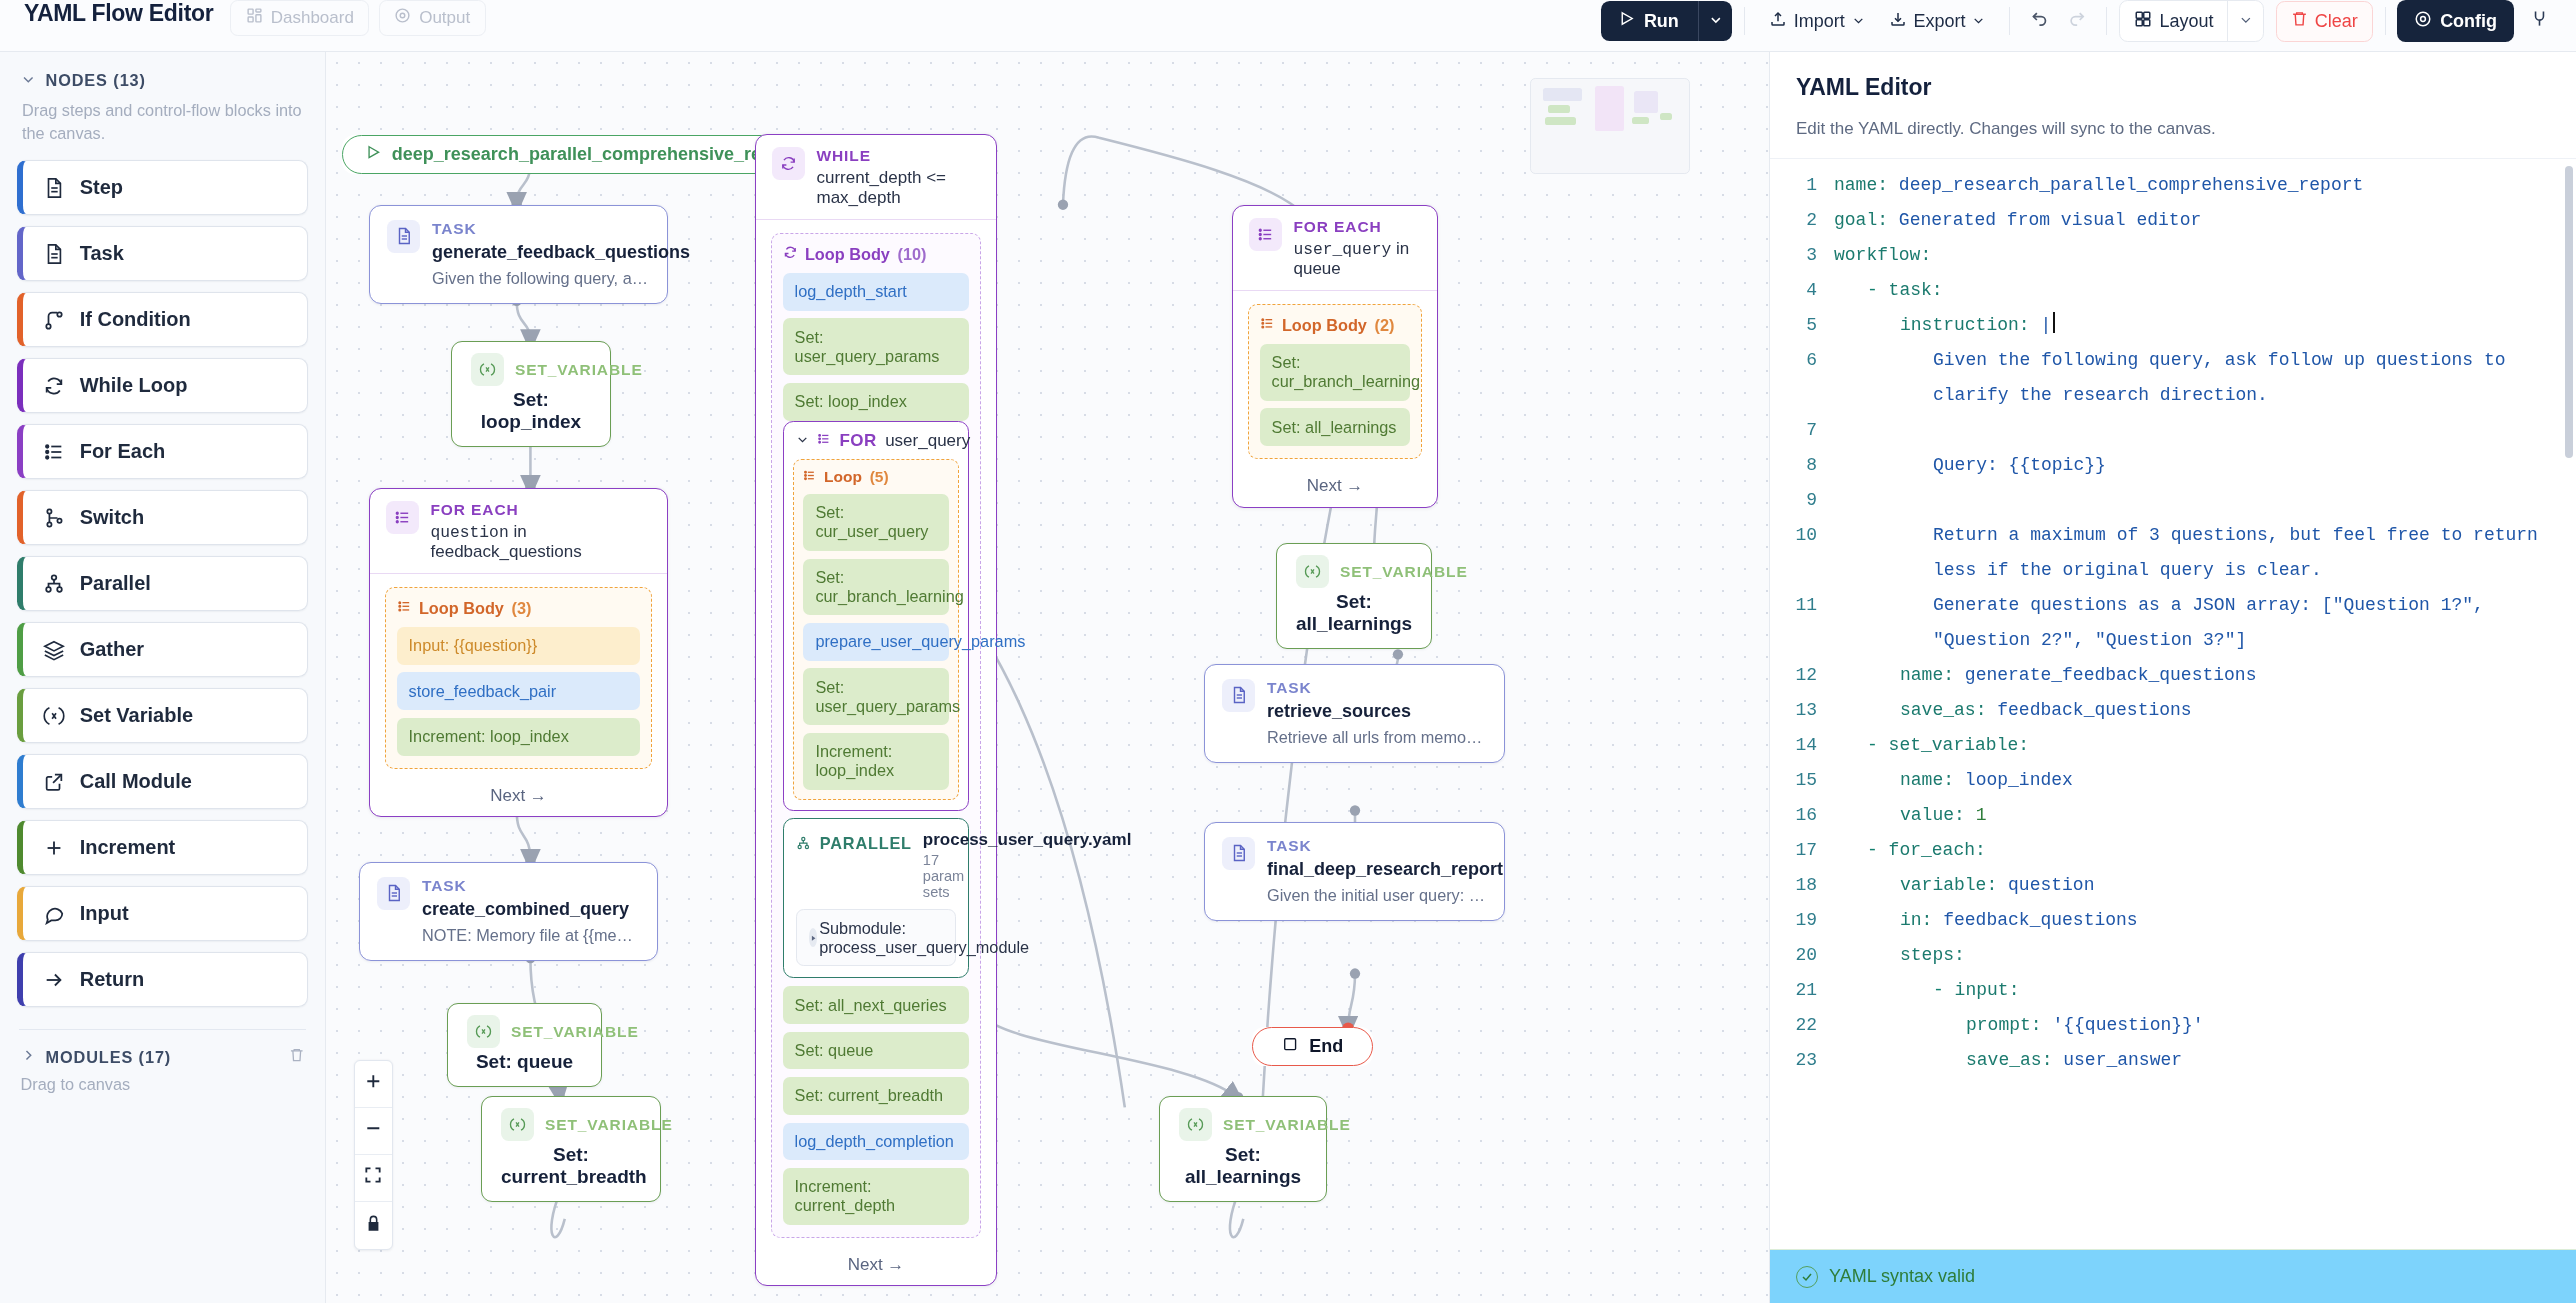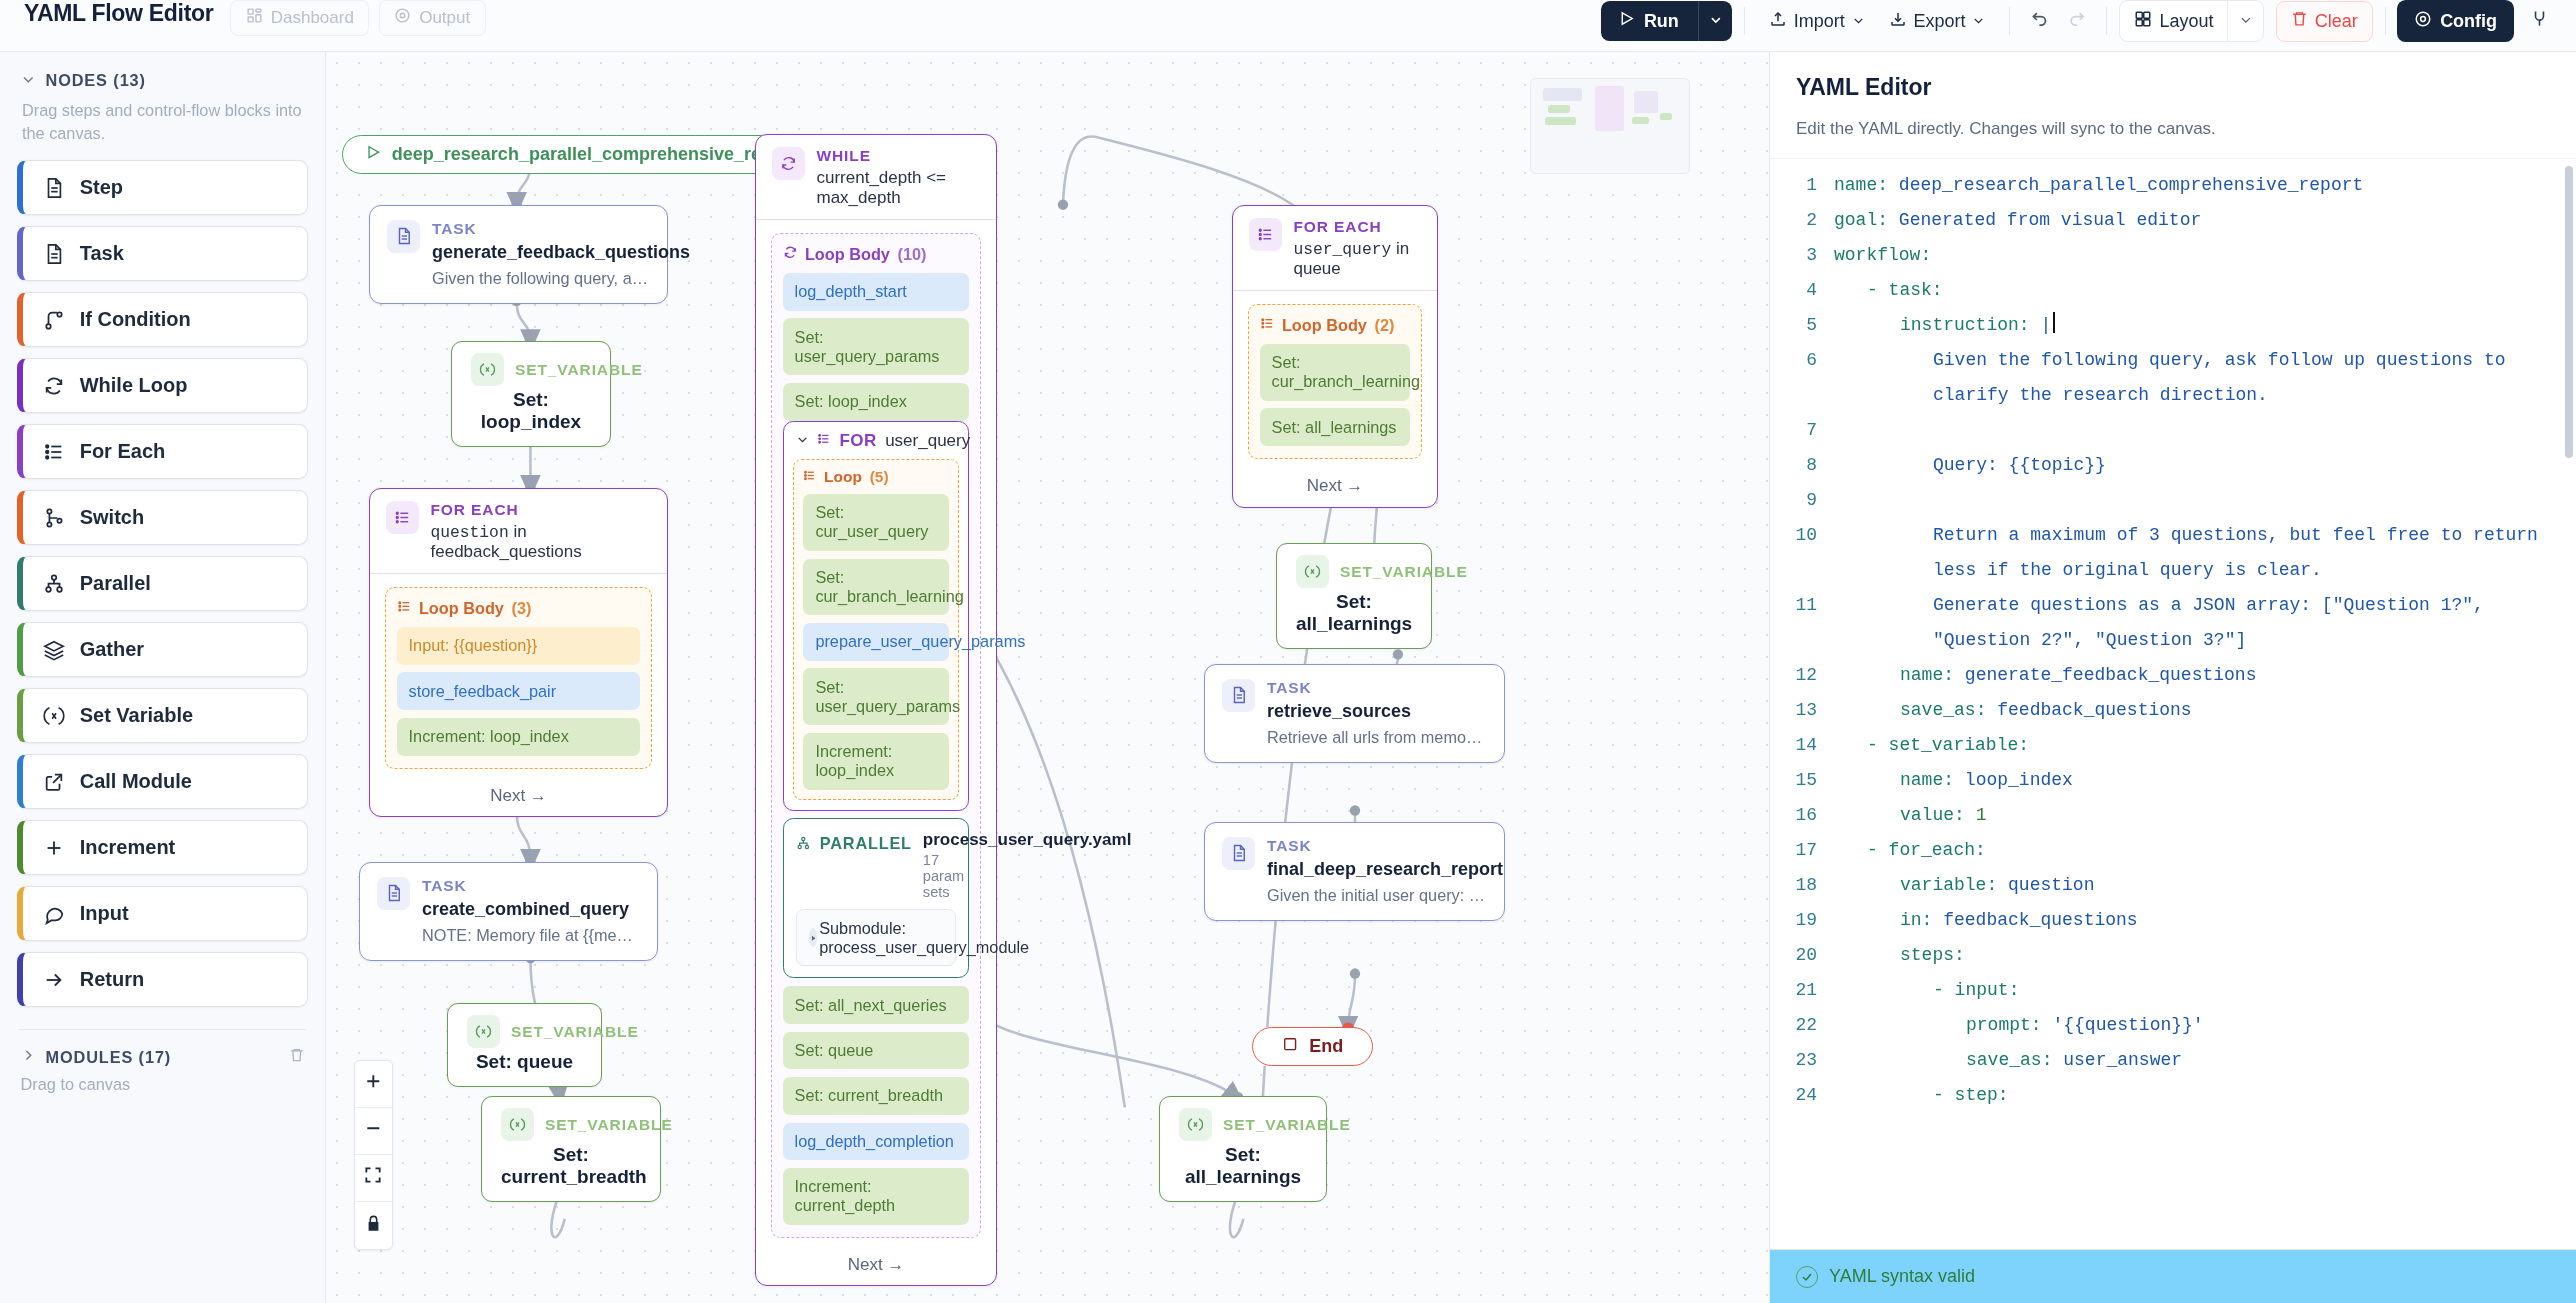--- a/index.html
+++ b/index.html
@@ -89,21 +89,21 @@
   .nd { position: absolute; background: #fff; border-radius: 12px; }
 
   
   .pill {
     display: flex; align-items: center; gap: 11px;
     padding: 0 22px; height: 39px;
     border: 1.7px solid #4aa564; border-radius: 22px;
     font-size: 18px; font-weight: 700; color: #3f9159;
     background: #fff;
   }
-  .pill.end { border-color: #e8594a; color: #7f1d1d; font-weight: 700; padding: 0 29px; }
+  .pill.end { border-color: #e8594a; color: #0f172a; font-weight: 700; padding: 0 29px; }
 
   .card { border: 1.7px solid #8b93d8; border-radius: 12px; background: #fff; box-shadow: 0 0.9px 2.6px rgba(25,35,70,.07); }
   .card-pad { padding: 13.7px 17px 15.5px 17px; }
   .card-head { display: flex; align-items: flex-start; gap: 12px; }
   .badge-ic {
     width: 33px; height: 33px; flex: 0 0 33px; border-radius: 7.7px;
     display: flex; align-items: center; justify-content: center;
     background: #edeffb; color: #5a63c4; font-size: 17px;
   }
   .badge-ic.green { background: #e9f4e9; color: #569a56; }
@@ -1169,29 +1169,20 @@
           <div class="cl">
             <div class="cl-num">23</div>
             <div class="cl-guides">
               <div class="cl-guide"></div>
               <div class="cl-guide"></div>
               <div class="cl-guide"></div>
               <div class="cl-guide"></div>
             </div>
             <div class="cl-txt"><span class="ykey">save_as</span><span class="ykey">: </span>user_answer</div>
           </div>
-          <div class="cl">
-            <div class="cl-num">24</div>
-            <div class="cl-guides">
-              <div class="cl-guide"></div>
-              <div class="cl-guide"></div>
-              <div class="cl-guide"></div>
-            </div>
-            <div class="cl-txt"><span class="ydash">- </span><span class="ykey">step</span><span class="ykey">:</span></div>
-          </div>
         </div>
       <div class="yp-status">
         <span class="chk">
           <svg width="12" height="12" viewBox="0 0 24 24" fill="none" stroke="currentColor" stroke-width="3">
               <polyline points="4,12 10,18 20,6"></polyline>
             </svg>
         </span>
         <span>YAML syntax valid</span>
       </div>
     </div>

